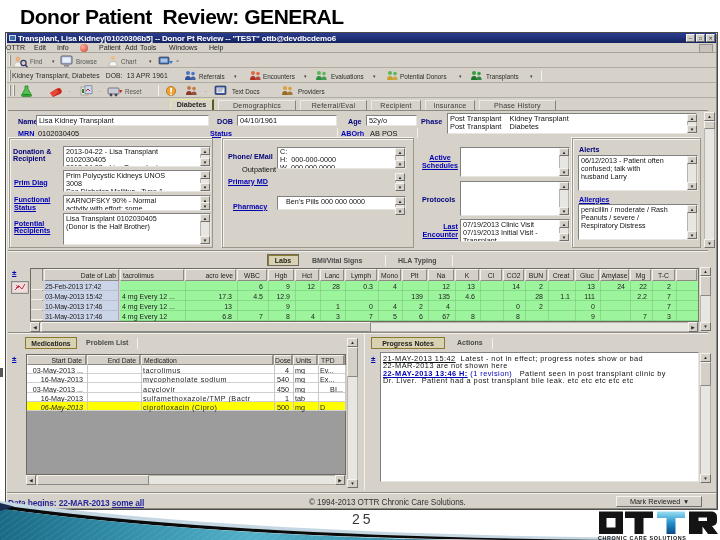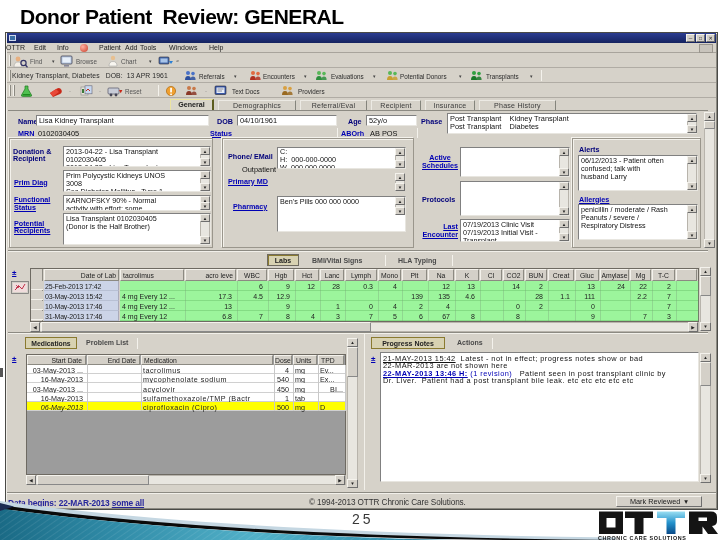--- a/index.html
+++ b/index.html
@@ -16,20 +16,21 @@
 .sep{position:absolute;width:1px;background:#9a9a94;border-right:1px solid #f4f2ec;}
 .ico{position:absolute;}
 </style></head>
 <body>
 <div id="stage">
 
 <div class="st" style="left:20px;top:5px;font-size:21px;color:#000;font-weight:bold;letter-spacing:-0.45px;">Donor Patient&nbsp; Review: GENERAL</div>
 <div class="st" style="left:5px;top:32px;width:713px;height:478px;background:#d6d2c9;border:1px solid #4a4a46;box-shadow:inset 1px 1px 0 #f0eee8, inset -1px -1px 0 #8c8a82;"></div>
 <div class="st" style="left:7px;top:33px;width:709px;height:10px;background:linear-gradient(180deg,#2b3c90,#15235f);"></div>
 <div class="st" style="left:9px;top:35px;width:7px;height:6px;background:#3a6ea5;border:1px solid #cfd8ee;"></div>
+<div class="st" style="left:18px;top:33.5px;font-size:8px;letter-spacing:-0.15px;color:#fff;font-weight:bold;white-space:nowrap;">Transplant, Lisa Kidney[01020306b5] -- Donor Pt Review -- "TEST" ottb@devdbcdemo6</div>
 <div class="st sbtn" style="left:686px;top:34px;width:9px;height:8px;font-size:5px;line-height:7px;">─</div>
 <div class="st sbtn" style="left:696px;top:34px;width:9px;height:8px;font-size:5px;line-height:7px;">□</div>
 <div class="st sbtn" style="left:706px;top:34px;width:9px;height:8px;font-size:5px;line-height:7px;">✕</div>
 <div class="st" style="left:7px;top:43px;width:709px;height:10px;background:#d6d2c9;border-bottom:1px solid #a8a49c;"></div>
 <div class="st" style="left:6px;top:44px;font-size:7px;color:#222;">OTTR</div>
 <div class="st" style="left:34px;top:44px;font-size:7px;color:#222;">Edit</div>
 <div class="st" style="left:57px;top:44px;font-size:7px;color:#222;">Info</div>
 <div class="st" style="left:99px;top:44px;font-size:7px;color:#222;">Patient</div>
 <div class="st" style="left:125px;top:44px;font-size:7px;color:#222;">Add</div>
 <div class="st" style="left:140px;top:44px;font-size:7px;color:#222;">Tools</div>
@@ -161,21 +162,21 @@
 <circle cx="9" cy="3.6" r="1.8" fill="#d8a040"></circle>
       <path d="M6.6 10 Q6.6 6.6 9 6.6 Q11.6 6.6 11.6 10 Z" fill="#9a6a20" opacity="0.85"></path>
     </svg>
 <div class="st tb" style="left:298px;top:87.5px;">Providers</div>
 <div class="st" style="left:8px;top:99px;width:700px;height:11px;background:#d6d2c9;"></div>
 <div class="st" style="left:218px;top:99.5px;width:78px;height:10.5px;line-height:10.5px;font-size:7.1px;letter-spacing:0.2px;color:#3a3a3a;text-align:center;background:#d6d2c9;border-top:1px solid #eceae4;border-left:1px solid #eceae4;border-right:1px solid #84847c;">Demographics</div>
 <div class="st" style="left:300px;top:99.5px;width:67px;height:10.5px;line-height:10.5px;font-size:7.1px;letter-spacing:0.2px;color:#3a3a3a;text-align:center;background:#d6d2c9;border-top:1px solid #eceae4;border-left:1px solid #eceae4;border-right:1px solid #84847c;">Referral/Eval</div>
 <div class="st" style="left:371px;top:99.5px;width:50px;height:10.5px;line-height:10.5px;font-size:7.1px;letter-spacing:0.2px;color:#3a3a3a;text-align:center;background:#d6d2c9;border-top:1px solid #eceae4;border-left:1px solid #eceae4;border-right:1px solid #84847c;">Recipient</div>
 <div class="st" style="left:425px;top:99.5px;width:50px;height:10.5px;line-height:10.5px;font-size:7.1px;letter-spacing:0.2px;color:#3a3a3a;text-align:center;background:#d6d2c9;border-top:1px solid #eceae4;border-left:1px solid #eceae4;border-right:1px solid #84847c;">Insurance</div>
 <div class="st" style="left:479px;top:99.5px;width:77px;height:10.5px;line-height:10.5px;font-size:7.1px;letter-spacing:0.2px;color:#3a3a3a;text-align:center;background:#d6d2c9;border-top:1px solid #eceae4;border-left:1px solid #eceae4;border-right:1px solid #84847c;">Phase History</div>
-<div class="st" style="left:170px;top:98.5px;width:44px;height:11.5px;background:#d9d5ca;border-left:1.5px solid #ece4a2;border-top:1.5px solid #ece4a2;border-right:2px solid #5c5c1e;font-size:7.1px;font-weight:bold;color:#222;text-align:center;line-height:11px;">General</div>
+<div class="st" style="left:170px;top:98.5px;width:44px;height:11.5px;background:#d9d5ca;border-left:1.5px solid #ece4a2;border-top:1.5px solid #ece4a2;border-right:2px solid #5c5c1e;font-size:7.1px;font-weight:bold;color:#222;text-align:center;line-height:11px;">Diabetes</div>
 <div class="st" style="left:8px;top:110px;width:700px;height:1px;background:#f2f0ea;border-top:1px solid #8c8a82;"></div>
 
 <div class="st lbl" style="left:18px;top:116.5px;">Name</div>
 <div class="st fld" style="left:36px;top:114.5px;width:173px;height:11px;padding:1.5px 0 0 2px;font-size:7.4px;">Lisa Kidney  Transplant</div>
 <div class="st lbl" style="left:217px;top:116.5px;">DOB</div>
 <div class="st fld" style="left:237px;top:114.5px;width:100px;height:11px;padding:1.5px 0 0 2px;font-size:7.4px;">04/10/1961</div>
 <div class="st lbl" style="left:348px;top:116.5px;">Age</div>
 <div class="st fld" style="left:366px;top:114.5px;width:51px;height:11px;padding:1.5px 0 0 2px;font-size:7.4px;">52y/o</div>
 <div class="st lbl" style="left:421px;top:116.5px;">Phase</div>
 <div class="st fld" style="left:447px;top:113px;width:250px;height:21px;padding:1px 0 0 2px;font-size:7.4px;line-height:8.4px;">Post Transplant&nbsp;&nbsp;&nbsp;&nbsp;Kidney Transplant<br>Post Transplant&nbsp;&nbsp;&nbsp;&nbsp;Diabetes</div>
@@ -219,21 +220,21 @@
 <div class="st lbl" style="left:228px;top:152px;">Phone/ EMail</div>
 <div class="st fld" style="left:277px;top:146.5px;width:129px;height:22px;padding:0.5px 0 0 2px;">C:<br>H:&nbsp; 000-000-0000<br>W- 000 000 0000</div>
 <div class="st" style="left:395px;top:147.5px;width:10px;height:20px;background:#e8e6e0;border:1px solid #b8b4ac;"></div>
     <div class="st sbtn" style="left:395px;top:147.5px;width:10px;height:8px;font-size:4.5px;line-height:7px;">▲</div>
     <div class="st sbtn" style="left:395px;top:159.5px;width:10px;height:8px;font-size:4.5px;line-height:7px;">▼</div>
 <div class="st lnk" style="left:228px;top:176.5px;">Primary MD</div>
 <div class="st" style="left:395px;top:172.5px;width:10px;height:18px;background:#e8e6e0;border:1px solid #b8b4ac;"></div>
     <div class="st sbtn" style="left:395px;top:172.5px;width:10px;height:8px;font-size:4.5px;line-height:7px;">▲</div>
     <div class="st sbtn" style="left:395px;top:182.5px;width:10px;height:8px;font-size:4.5px;line-height:7px;">▼</div>
 <div class="st lnk" style="left:233px;top:201.5px;">Pharmacy</div>
-<div class="st fld" style="left:277px;top:195.5px;width:129px;height:36px;padding:1px 0 0 2px;">Ben's Pills 000 000 0000</div>
+<div class="st fld" style="left:277px;top:195.5px;width:129px;height:14px;padding:1px 0 0 8px;">Ben's Pills 000 000 0000</div>
 <div class="st" style="left:395px;top:196.5px;width:10px;height:18px;background:#e8e6e0;border:1px solid #b8b4ac;"></div>
     <div class="st sbtn" style="left:395px;top:196.5px;width:10px;height:8px;font-size:4.5px;line-height:7px;">▲</div>
     <div class="st sbtn" style="left:395px;top:206.5px;width:10px;height:8px;font-size:4.5px;line-height:7px;">▼</div>
 <div class="st lnk" style="left:422px;top:154px;width:36px;text-align:center;line-height:7.6px;">Active<br>Schedules</div>
 <div class="st fld" style="left:460px;top:146.5px;width:110px;height:30px;"></div>
 <div class="st" style="left:559px;top:147.5px;width:10px;height:28px;background:#e8e6e0;border:1px solid #b8b4ac;"></div>
     <div class="st sbtn" style="left:559px;top:147.5px;width:10px;height:8px;font-size:4.5px;line-height:7px;">▲</div>
     <div class="st sbtn" style="left:559px;top:167.5px;width:10px;height:8px;font-size:4.5px;line-height:7px;">▼</div>
 <div class="st lbl" style="left:422px;top:194.5px;">Protocols</div>
 <div class="st fld" style="left:460px;top:180.5px;width:110px;height:35.5px;"></div>

